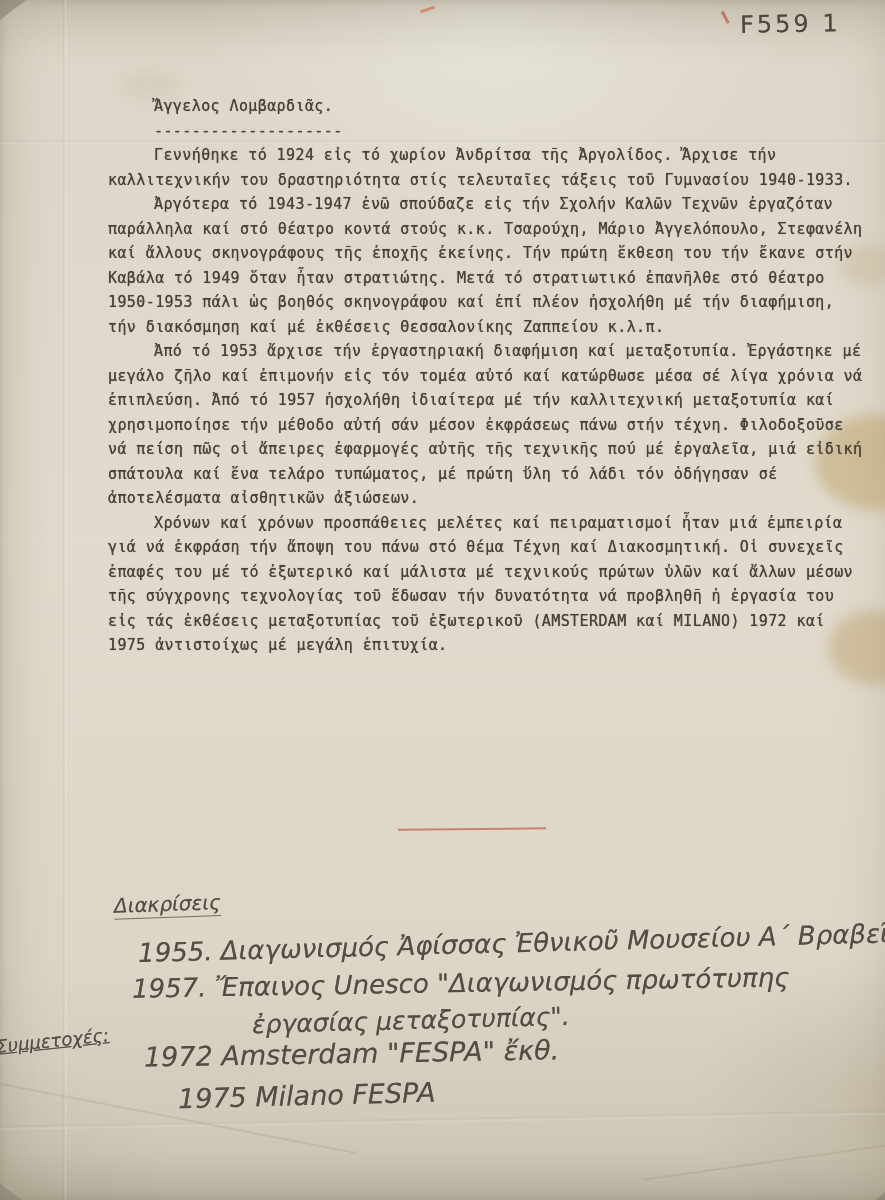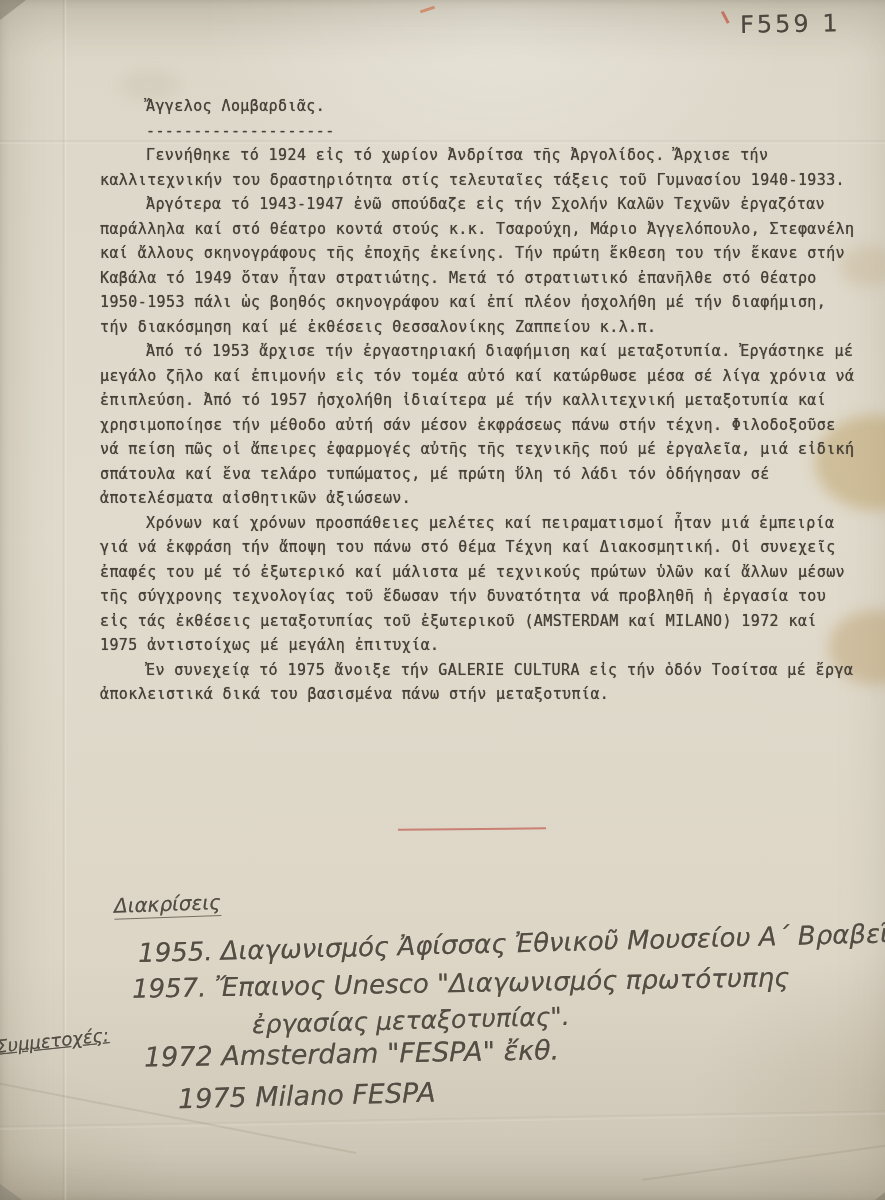--- a/index.html
+++ b/index.html
@@ -31,21 +31,21 @@
   .crease-d{position:absolute;height:2px;background:rgba(110,100,80,0.14);pointer-events:none;}
   #crease-d1{left:-60px;bottom:86px;width:420px;transform:rotate(11deg);}
   #crease-d2{right:-40px;bottom:40px;width:300px;transform:rotate(-8deg);}
   .corner{position:absolute;width:0;height:0;pointer-events:none;}
   #corner-tl{top:0;left:0;border-top:20px solid rgba(125,120,108,0.55);border-right:26px solid transparent;}
   #corner-bl{bottom:0;left:0;border-bottom:16px solid rgba(125,120,108,0.45);border-right:22px solid transparent;}
   #corner-br{bottom:0;right:0;border-bottom:20px solid rgba(110,104,92,0.40);border-left:26px solid transparent;}
 
   
   .typed{
-    position:absolute;left:100px;top:94px;width:758px;
+    position:absolute;left:108px;top:94px;width:758px;
     color:#474139;
     font-size:15px;letter-spacing:0.4px;line-height:24.5px;
     text-shadow:0 0 0.7px rgba(62,56,50,0.85);
   }
   .typed p{margin:0;text-indent:46px;}
   .doc-title{margin:0;}
   .doc-title-underline{margin:0 0 26px 0;letter-spacing:0.4px;}
 
   
   .hand{
@@ -93,21 +93,20 @@
   <div class="red-mark" id="red-tick"></div>
   <div class="red-mark" id="red-dash"></div>
 
   <div class="typed">
     <p class="doc-title">Ἄγγελος Λομβαρδιᾶς.</p>
     <p class="doc-title-underline">--------------------</p>
     <p>Γεννήθηκε τό 1924 εἰς τό χωρίον Ἀνδρίτσα τῆς Ἀργολίδος. Ἄρχισε τήν καλλιτεχνικήν του δραστηριότητα στίς τελευταῖες τάξεις τοῦ Γυμνασίου 1940-1933.</p>
     <p>Ἀργότερα τό 1943-1947 ἐνῶ σπούδαζε εἰς τήν Σχολήν Καλῶν Τεχνῶν ἐργαζόταν παράλληλα καί στό θέατρο κοντά στούς κ.κ. Τσαρούχη, Μάριο Ἀγγελόπουλο, Στεφανέλη καί ἄλλους σκηνογράφους τῆς ἐποχῆς ἐκείνης. Τήν πρώτη ἔκθεση του τήν ἔκανε στήν Καβάλα τό 1949 ὅταν ἦταν στρατιώτης. Μετά τό στρατιωτικό ἐπανῆλθε στό θέατρο 1950-1953 πάλι ὡς βοηθός σκηνογράφου καί ἐπί πλέον ἠσχολήθη μέ τήν διαφήμιση, τήν διακόσμηση καί μέ ἐκθέσεις Θεσσαλονίκης Ζαππείου κ.λ.π.</p>
     <p>Ἀπό τό 1953 ἄρχισε τήν ἐργαστηριακή διαφήμιση καί μεταξοτυπία. Ἐργάστηκε μέ μεγάλο ζῆλο καί ἐπιμονήν εἰς τόν τομέα αὐτό καί κατώρθωσε μέσα σέ λίγα χρόνια νά ἐπιπλεύση. Ἀπό τό 1957 ἠσχολήθη ἰδιαίτερα μέ τήν καλλιτεχνική μεταξοτυπία καί χρησιμοποίησε τήν μέθοδο αὐτή σάν μέσον ἐκφράσεως πάνω στήν τέχνη. Φιλοδοξοῦσε νά πείση πῶς οἱ ἄπειρες ἐφαρμογές αὐτῆς τῆς τεχνικῆς πού μέ ἐργαλεῖα, μιά εἰδική σπάτουλα καί ἕνα τελάρο τυπώματος, μέ πρώτη ὕλη τό λάδι τόν ὁδήγησαν σέ ἀποτελέσματα αἰσθητικῶν ἀξιώσεων.</p>
     <p>Χρόνων καί χρόνων προσπάθειες μελέτες καί πειραματισμοί ἦταν μιά ἐμπειρία γιά νά ἐκφράση τήν ἄποψη του πάνω στό θέμα Τέχνη καί Διακοσμητική. Οἱ συνεχεῖς ἐπαφές του μέ τό ἐξωτερικό καί μάλιστα μέ τεχνικούς πρώτων ὑλῶν καί ἄλλων μέσων τῆς σύγχρονης τεχνολογίας τοῦ ἔδωσαν τήν δυνατότητα νά προβληθῆ ἡ ἐργασία του εἰς τάς ἐκθέσεις μεταξοτυπίας τοῦ ἐξωτερικοῦ (AMSTERDAM καί MILANO) 1972 καί 1975 ἀντιστοίχως μέ μεγάλη ἐπιτυχία.</p>
-    <p>Ἐν συνεχείᾳ τό 1975 ἄνοιξε τήν GALERIE CULTURA εἰς τήν ὁδόν Τοσίτσα μέ ἔργα ἀποκλειστικά δικά του βασισμένα πάνω στήν μεταξοτυπία.</p>
   </div>
 
   <div class="red-mark" id="red-underline"></div>
 
   <div class="hand" id="hw-heading">Διακρίσεις</div>
   <div class="hand" id="hw-1955">1955. Διαγωνισμός Ἀφίσσας Ἐθνικοῦ Μουσείου Α΄ Βραβεῖο</div>
   <div class="hand" id="hw-1957">1957. Ἔπαινος Unesco "Διαγωνισμός πρωτότυπης</div>
   <div class="hand" id="hw-1957b">ἐργασίας μεταξοτυπίας".</div>
   <div class="hand" id="hw-margin">Συμμετοχές:</div>
   <div class="hand" id="hw-1972">1972 Amsterdam "FESPA" ἔκθ.</div>

